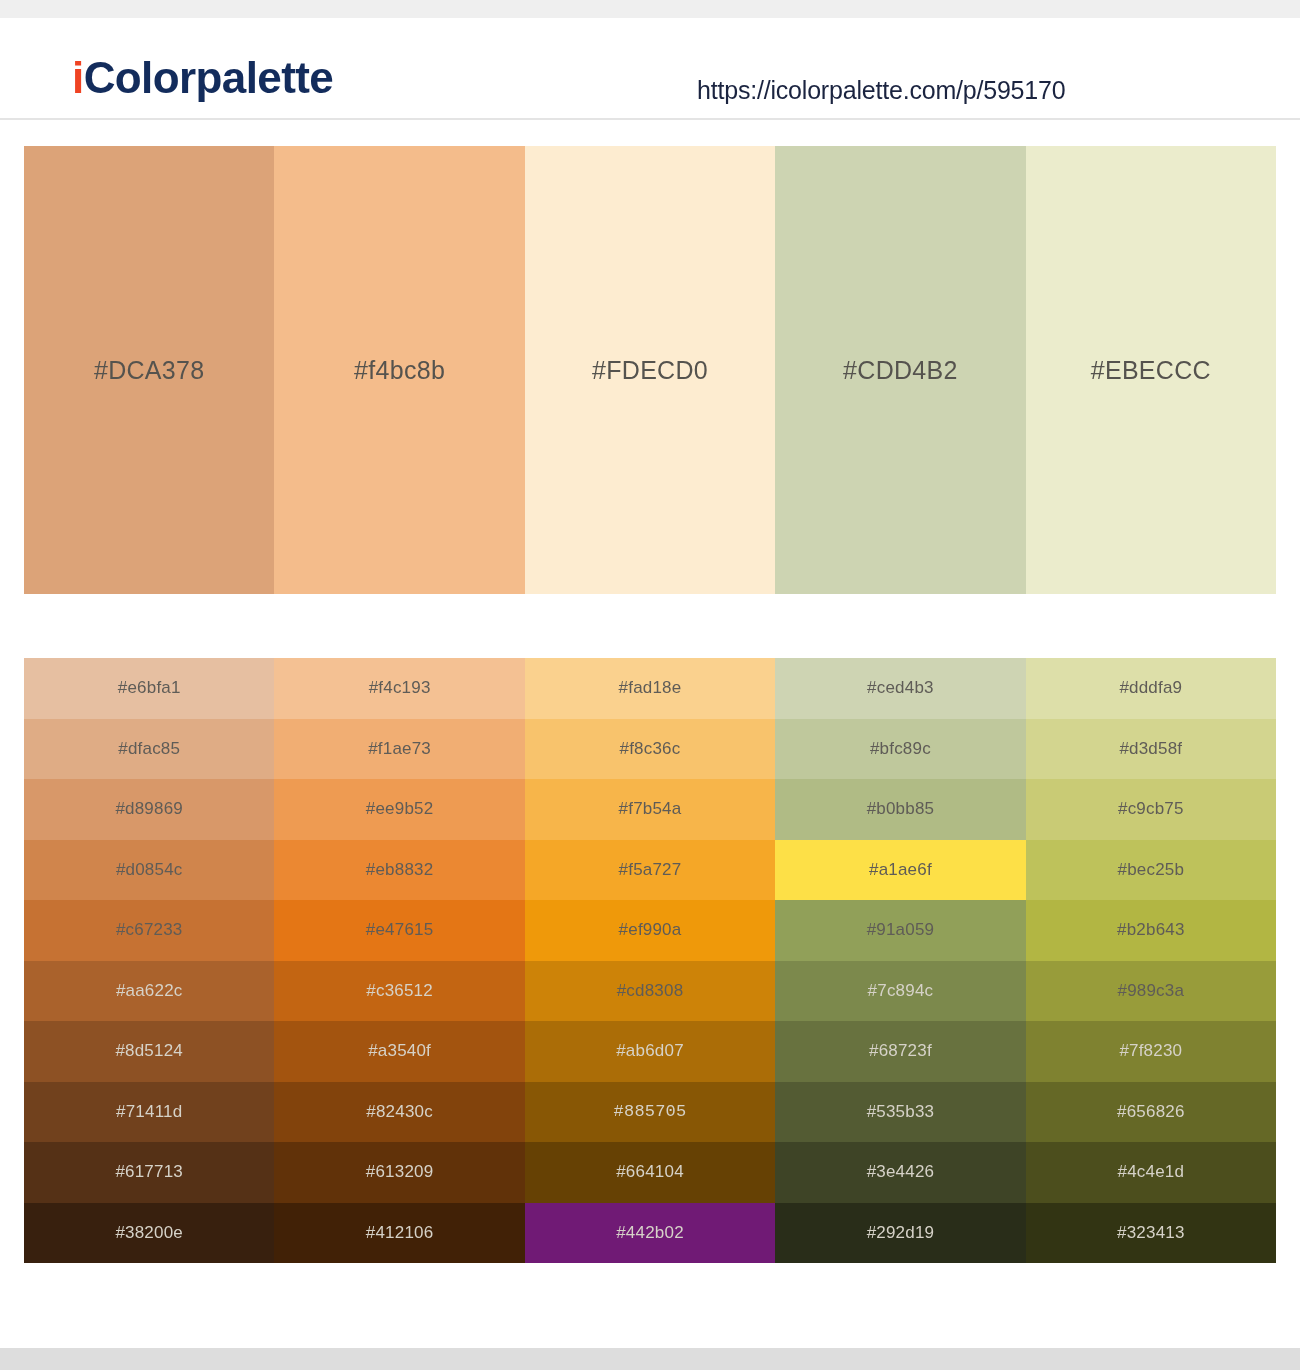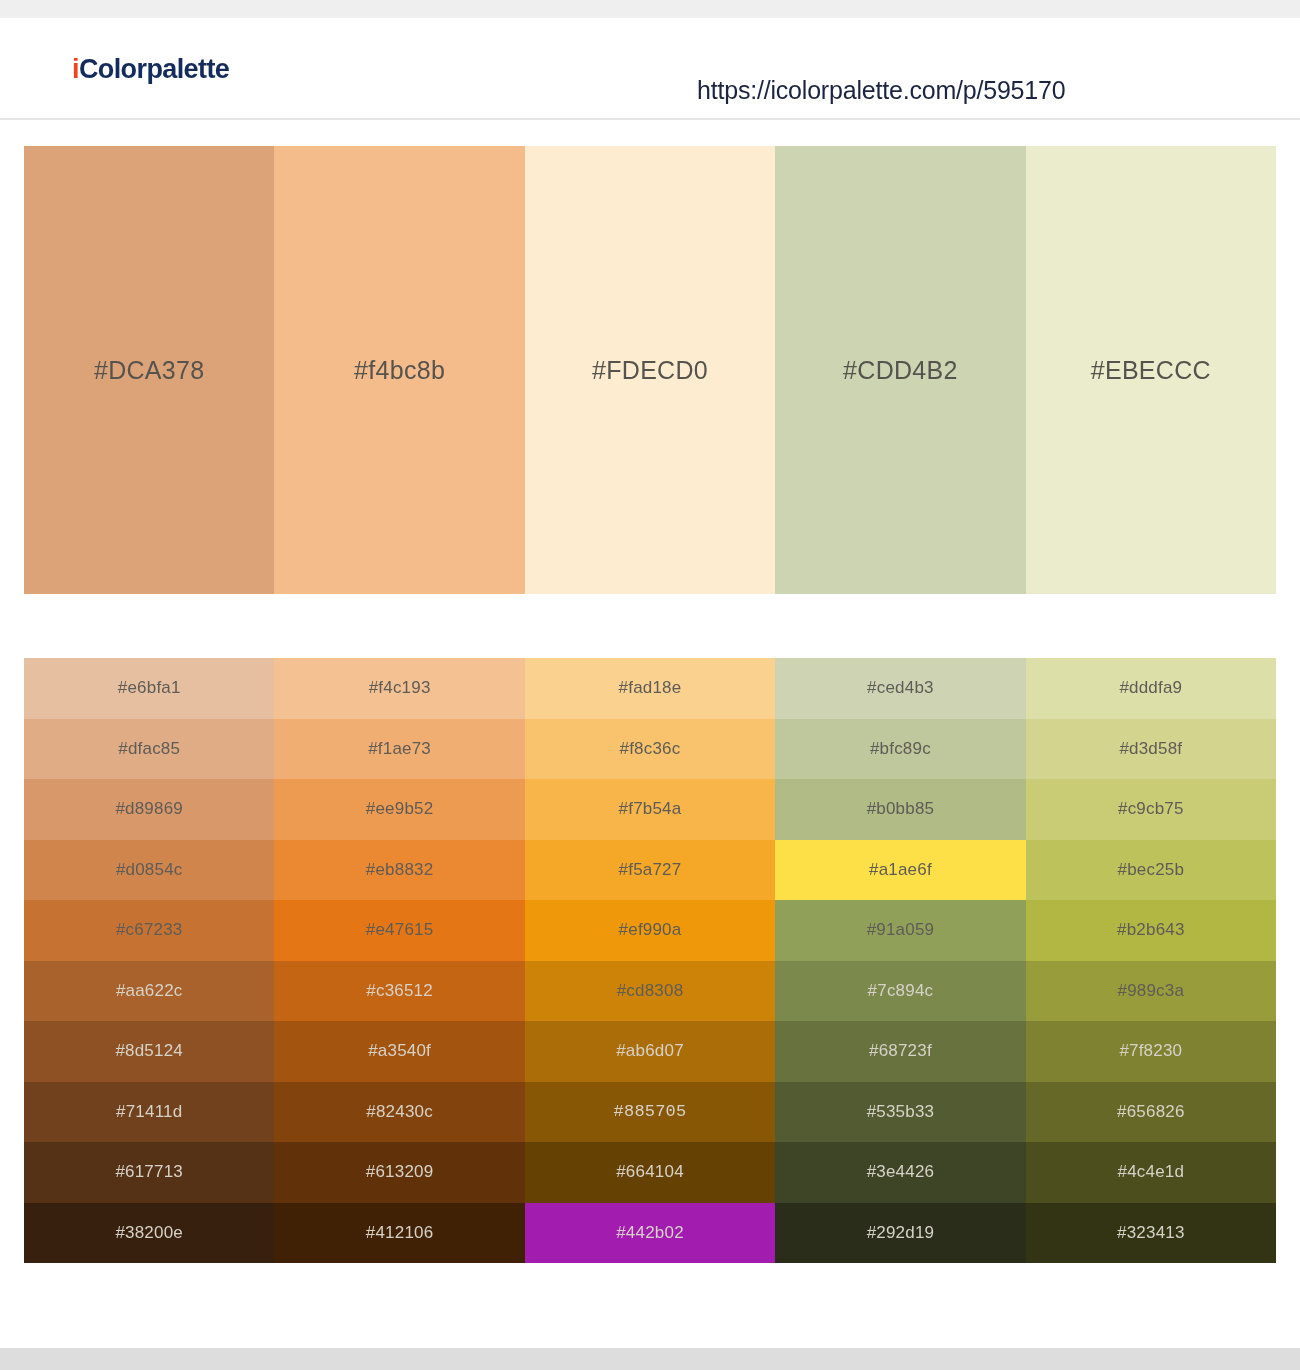--- a/index.html
+++ b/index.html
@@ -37,21 +37,21 @@
     background: #ffffff;
     border-bottom: 2px solid #e4e4e4;
     display: flex;
     align-items: center;
   }
 
   .brand {
     position: absolute;
     left: 72px;
     top: 38px;
-    font-size: 27px;
+    font-size: 44px;
     font-weight: bold;
     letter-spacing: -0.6px;
     white-space: nowrap;
     line-height: 1;
   }
   .brand .brand-i { color: #ef4323; }
   .brand .brand-rest { color: #132c5c; }
 
   .header-url {
     position: absolute;
@@ -182,21 +182,21 @@
       <div class="shade-col">
         <div class="shade-cell dark-text" style="background: rgb(250, 209, 142);">#fad18e</div>
         <div class="shade-cell dark-text" style="background: rgb(248, 195, 108);">#f8c36c</div>
         <div class="shade-cell dark-text" style="background: rgb(247, 181, 74);">#f7b54a</div>
         <div class="shade-cell dark-text" style="background: rgb(245, 167, 39);">#f5a727</div>
         <div class="shade-cell dark-text" style="background: rgb(239, 153, 10);">#ef990a</div>
         <div class="shade-cell dark-text" style="background: rgb(205, 131, 8);">#cd8308</div>
         <div class="shade-cell light-text" style="background: rgb(171, 109, 7);">#ab6d07</div>
         <div class="shade-cell light-text" style="background: rgb(136, 87, 5); font-family: Liberation Mono, monospace;">#885705</div>
         <div class="shade-cell light-text" style="background: rgb(102, 65, 4);">#664104</div>
-        <div class="shade-cell light-text" style="background: #a21caf;">#442b02</div>
+        <div class="shade-cell light-text" style="background: #701a75;">#442b02</div>
       </div>
       <div class="shade-col">
         <div class="shade-cell dark-text" style="background: rgb(206, 212, 179);">#ced4b3</div>
         <div class="shade-cell dark-text" style="background: rgb(191, 200, 156);">#bfc89c</div>
         <div class="shade-cell dark-text" style="background: rgb(176, 187, 133);">#b0bb85</div>
         <div class="shade-cell dark-text" style="background: #fde047;">#a1ae6f</div>
         <div class="shade-cell dark-text" style="background: rgb(145, 160, 89);">#91a059</div>
         <div class="shade-cell light-text" style="background: rgb(124, 137, 76);">#7c894c</div>
         <div class="shade-cell light-text" style="background: rgb(104, 114, 63);">#68723f</div>
         <div class="shade-cell light-text" style="background: rgb(83, 91, 51);">#535b33</div>

